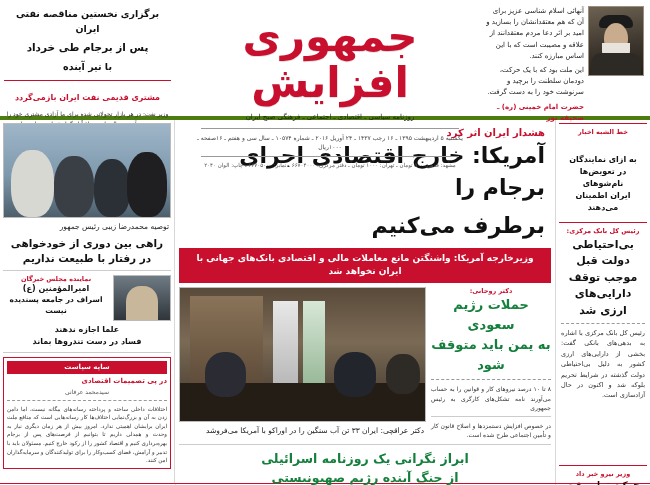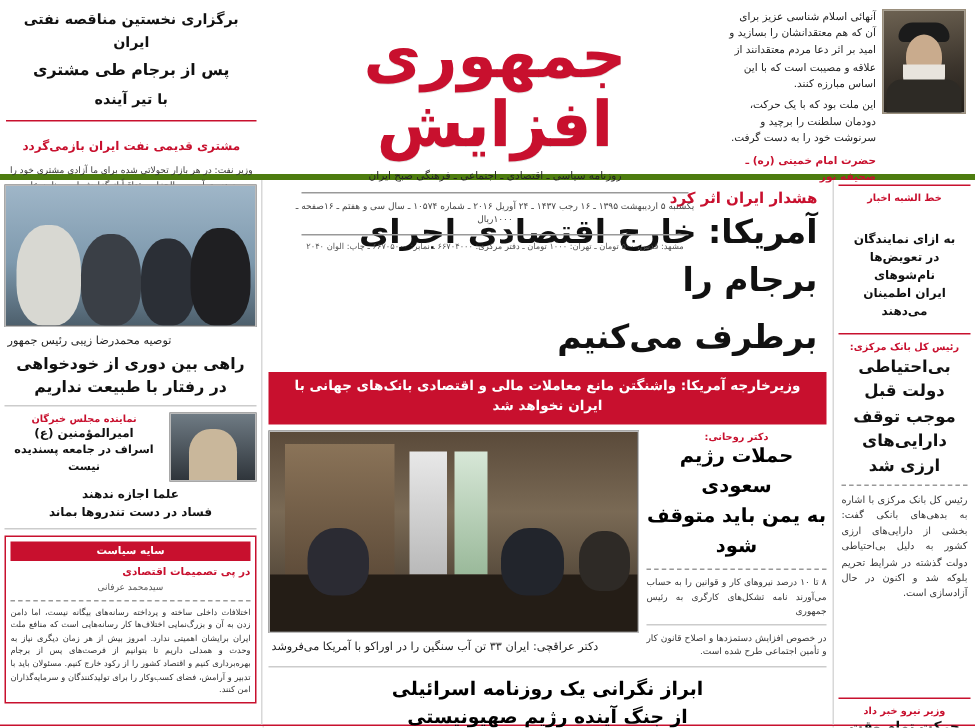--- a/index.html
+++ b/index.html
@@ -78,32 +78,32 @@
     line-height:1.45; padding:2px 6px 4px;
   }
   .lead-bar {
     background:#c8102e; color:#fff; font-size:9px; font-weight:bold;
     text-align:center; padding:4px 6px; line-height:1.5; margin:2px 0 4px;
   }
 
   .photo {
     position:relative; overflow:hidden; background:#2a2a2a; border:1px solid #bbb;
   }
-  .caption { font-size:7.5px; color:#222; line-height:1.6; text-align:left; padding:3px 2px; }
+  .caption { font-size:7.5px; color:#222; line-height:1.6; text-align:right; padding:3px 2px; }
 
   .hl-box { border-top:1px solid #c8102e; padding:4px 2px; margin-bottom:4px; }
   .hl-box .kick { font-size:6.5px; color:#c8102e; font-weight:bold; text-align:center; line-height:1.5; }
   .hl-box .h { font-size:11px; font-weight:bold; color:#111; text-align:center; line-height:1.5; }
   .hl-box .h-sm { font-size:9px; font-weight:bold; color:#111; text-align:center; line-height:1.5; }
   .hl-box .txt { font-size:6.5px; color:#333; line-height:1.6; text-align:justify; }
 
   .dashed { border-top:1px dashed #999; margin:4px 0; }
   .solid { border-top:1px solid #ccc; margin:4px 0; }
 
-  .mid-head { font-size:13px; font-weight:bold; color:#000000; text-align:center; line-height:1.55; }
+  .mid-head { font-size:13px; font-weight:bold; color:#15803d; text-align:center; line-height:1.55; }
   .small-kick { font-size:6.5px; color:#c8102e; font-weight:bold; text-align:center; }
   .bodytext { font-size:6px; color:#333; line-height:1.55; text-align:justify; }
 
   
   .bottom-strip { display:flex; width:650px; border-top:1px solid #c8102e; }
   .bs-cell { padding:3px 4px; }
 
   
   .ph-sky { position:absolute; inset:0; }
   .ph-person { position:absolute; border-radius:45% 45% 40% 40%; }
@@ -124,21 +124,21 @@
 </head>
 <body>
 
 <div class="page">
 
   <div class="masthead">
 
     <div class="topbanner">
       <div class="topbanner-txt">
         <div class="l1">برگزاری نخستین مناقصه نفتی ایران</div>
-        <div class="l2">پس از برجام طی مشتری</div>
+        <div class="l2">پس از برجام طی خرداد</div>
         <div class="l3">با تیر آینده</div>
       </div>
       <div class="topbanner-red"></div>
       <div class="topbanner-txt">
         <div class="l4">مشتری قدیمی نفت ایران بازمی‌گردد</div>
         <div class="l5">وزیر نفت: در هر بازار تحولاتی شده برای ما آزادی مشتری خود را به دست آوریم و الجزایر متعاقباً از گزارش این مبنا به علم می‌رسد</div>
       </div>
       <div class="pagenum">صفحه ۱۵</div>
     </div>
 

